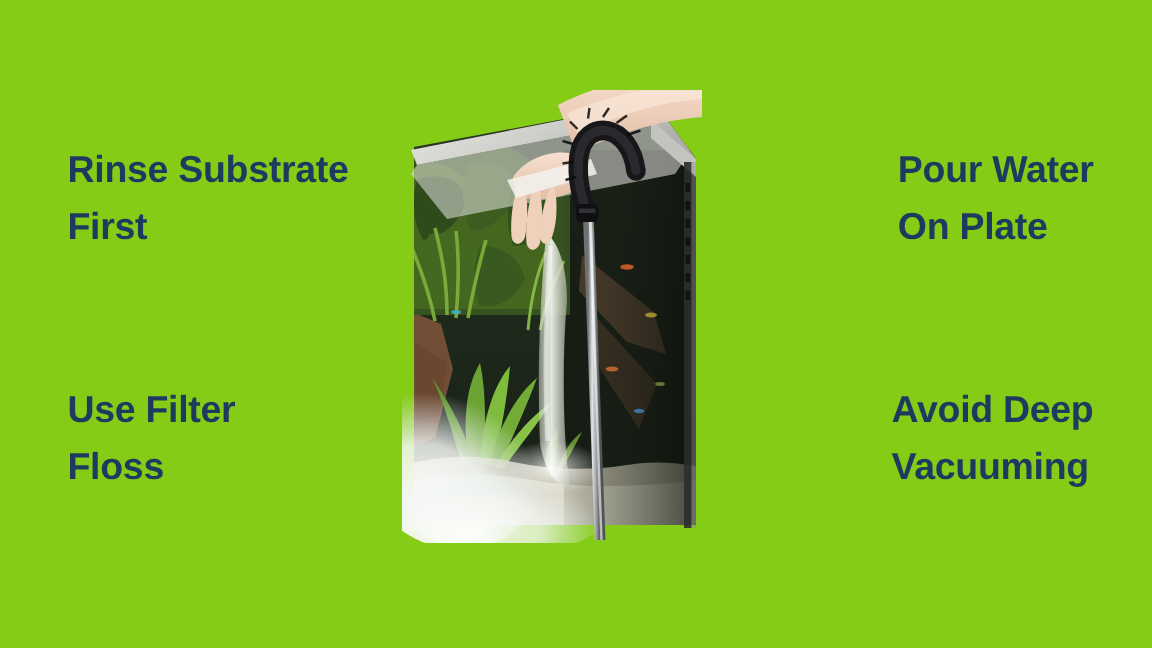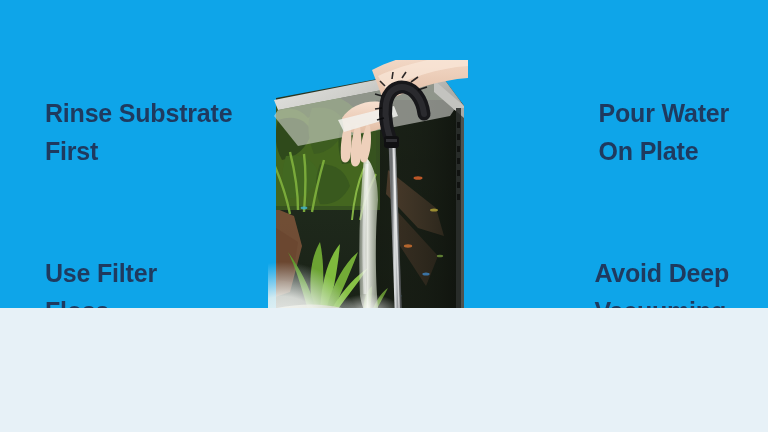--- a/index.html
+++ b/index.html
@@ -9,22 +9,22 @@
   body {
     width: 768px;
     height: 432px;
     overflow: hidden;
     font-family: "Liberation Sans", sans-serif;
     background: #e7f1f7;
   }
   #slide {
     position: relative;
     width: 768px;
-    height: 308px;
-    background: #0ea5e9;
+    height: 432px;
+    background: #84cc16;
     overflow: hidden;
   }
 
   
   .label {
     position: absolute;
     font-family: "Liberation Sans", sans-serif;
     font-weight: bold;
     font-size: 25px;
     line-height: 38px;

